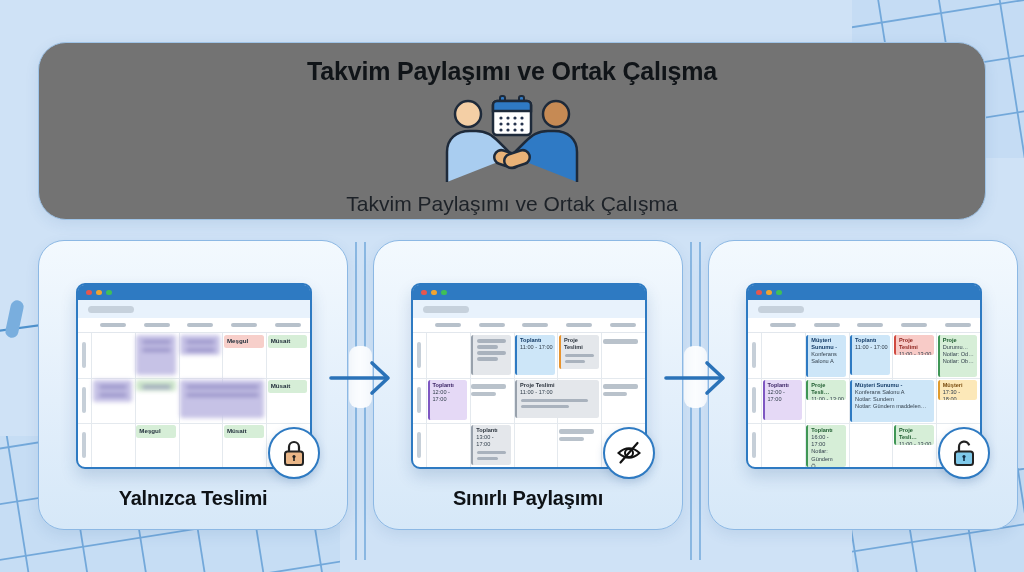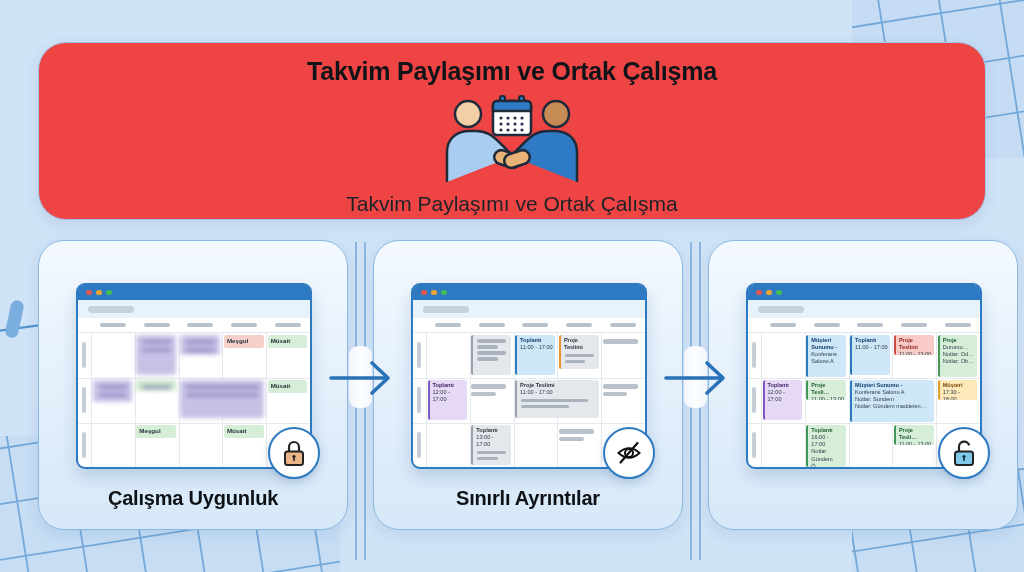--- a/index.html
+++ b/index.html
@@ -8,21 +8,21 @@
     background:#cfe2f6;
     font-family:"Liberation Sans","DejaVu Sans",sans-serif;
     -webkit-font-smoothing:antialiased;
   }
   .bg-svg{position:absolute;left:0;top:0;z-index:0;}
   .arrow-layer{position:absolute;left:0;top:0;z-index:5;pointer-events:none;}
 
   
   .header-panel{
     position:absolute;left:38px;top:42px;width:948px;height:178px;z-index:2;
-    background:#ef4444;border:1.5px solid #9fc4e8;border-radius:28px;
+    background:#737373;border:1.5px solid #9fc4e8;border-radius:28px;
     box-shadow:0 4px 14px rgba(40,90,150,.10);
     display:flex;flex-direction:column;align-items:center;justify-content:center;
     box-sizing:border-box;padding-top:10px;
   }
   .header-title{font-size:25px;font-weight:700;color:#101418;letter-spacing:-.2px;}
   .header-icon{margin:6px 0 4px;}
   .header-subtitle{font-size:21px;font-weight:400;color:#1d2228;}
 
   
   .card{
@@ -293,21 +293,21 @@
       </div>
     <div class="badge">
       <svg width="28" height="30" viewBox="0 0 26 30">
         <path d="M8,14 v-5 a5,5 0 0 1 10,0 v5" fill="none" stroke="#222" stroke-width="2.2"></path>
         <rect x="4" y="13.5" width="18" height="13.5" rx="2.5" fill="#eab687" stroke="#222" stroke-width="2"></rect>
         <circle cx="13" cy="18.5" r="1.6" fill="#222"></circle>
           <rect x="12.2" y="18.5" width="1.6" height="4.5" fill="#222"></rect>
       </svg>
     </div>
   </div>
-  <div class="card-label">Çalışma Uygunluk</div>
+  <div class="card-label">Yalnızca Teslimi</div>
 </div>
 
 <div class="card card2">
   <div class="cal-window">
     <div class="cal-titlebar">
       <i class="dot dot-red"></i>
       <i class="dot dot-yellow"></i>
       <i class="dot dot-green"></i>
     </div>
     <div class="cal-toolbar">
@@ -389,21 +389,21 @@
         </div>
       </div>
     <div class="badge">
       <svg width="30" height="30" viewBox="0 0 26 30">
         <path d="M2.5,15 Q13,5.5 23.5,15 Q13,24.5 2.5,15 Z" fill="none" stroke="#111" stroke-width="2"></path>
         <circle cx="13" cy="15" r="4" fill="none" stroke="#111" stroke-width="2"></circle>
         <line x1="4.5" y1="24.5" x2="21.5" y2="5" stroke="#111" stroke-width="2.2" stroke-linecap="round"></line>
       </svg>
     </div>
   </div>
-  <div class="card-label">Sınırlı Ayrıntılar</div>
+  <div class="card-label">Sınırlı Paylaşımı</div>
 </div>
 
 <div class="card card3">
   <div class="cal-window">
     <div class="cal-titlebar">
       <i class="dot dot-red"></i>
       <i class="dot dot-yellow"></i>
       <i class="dot dot-green"></i>
     </div>
     <div class="cal-toolbar">

